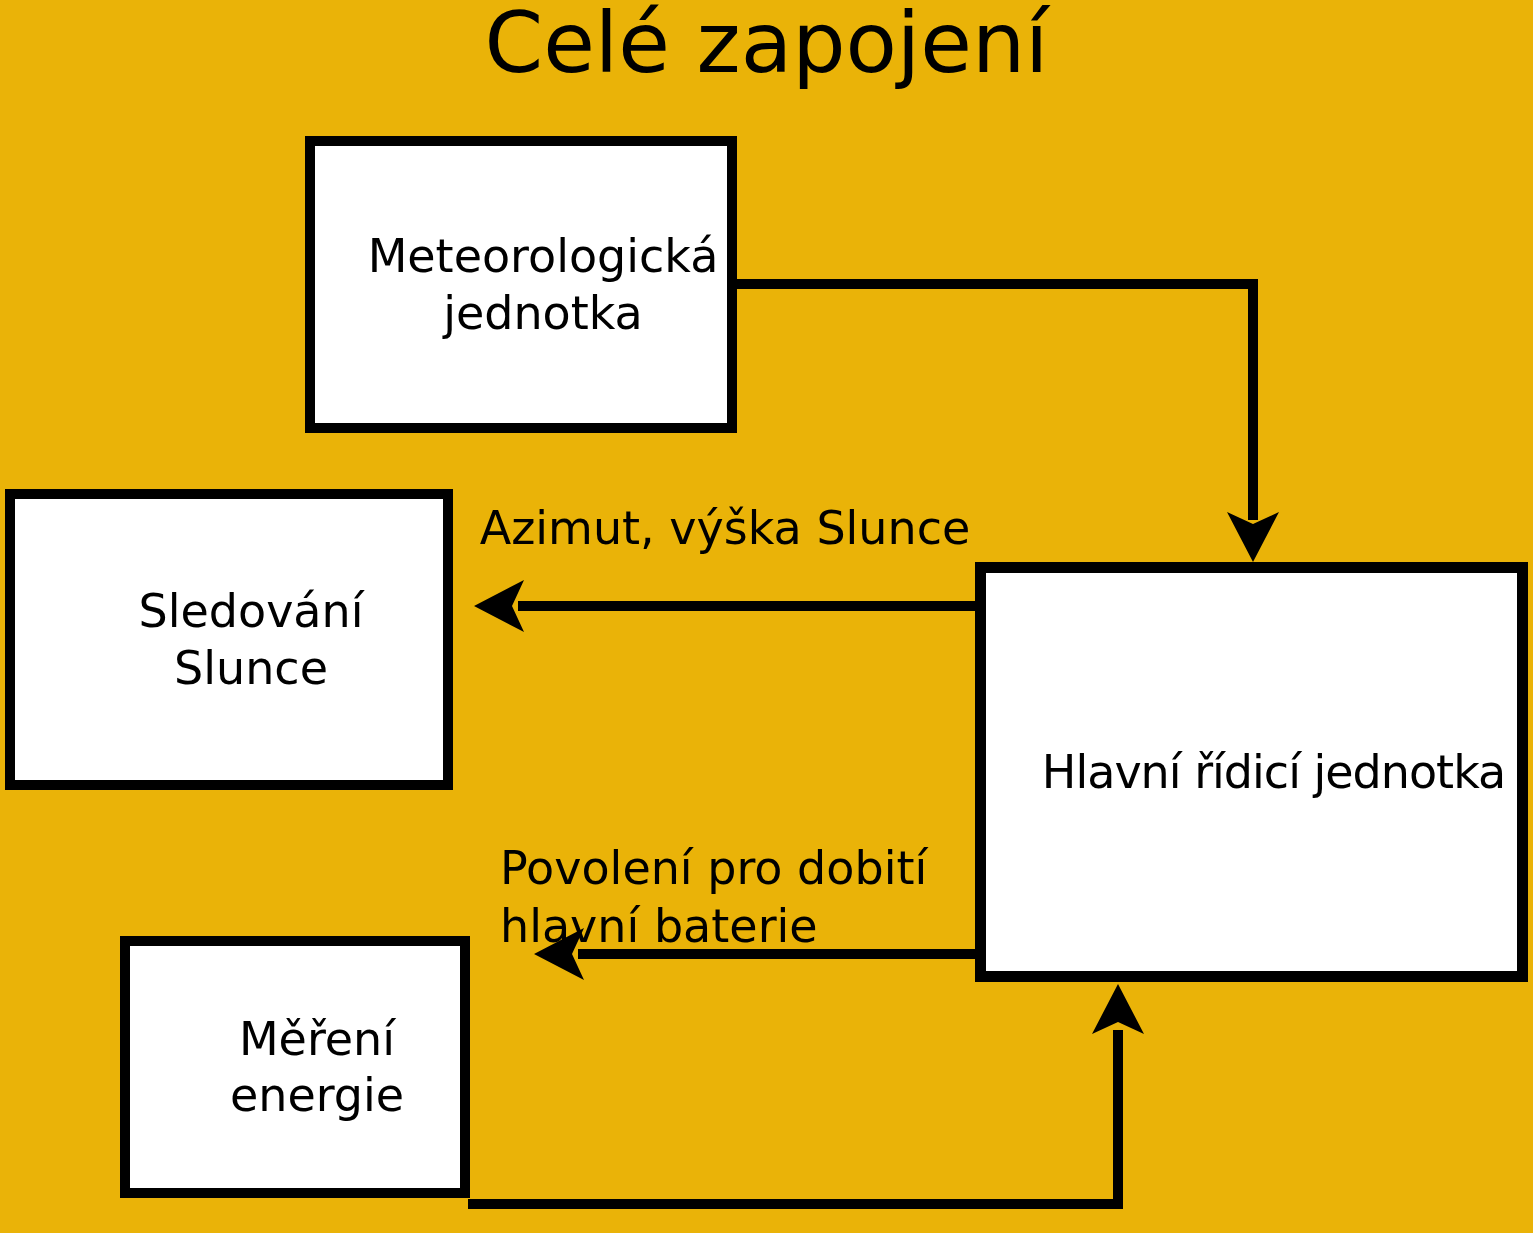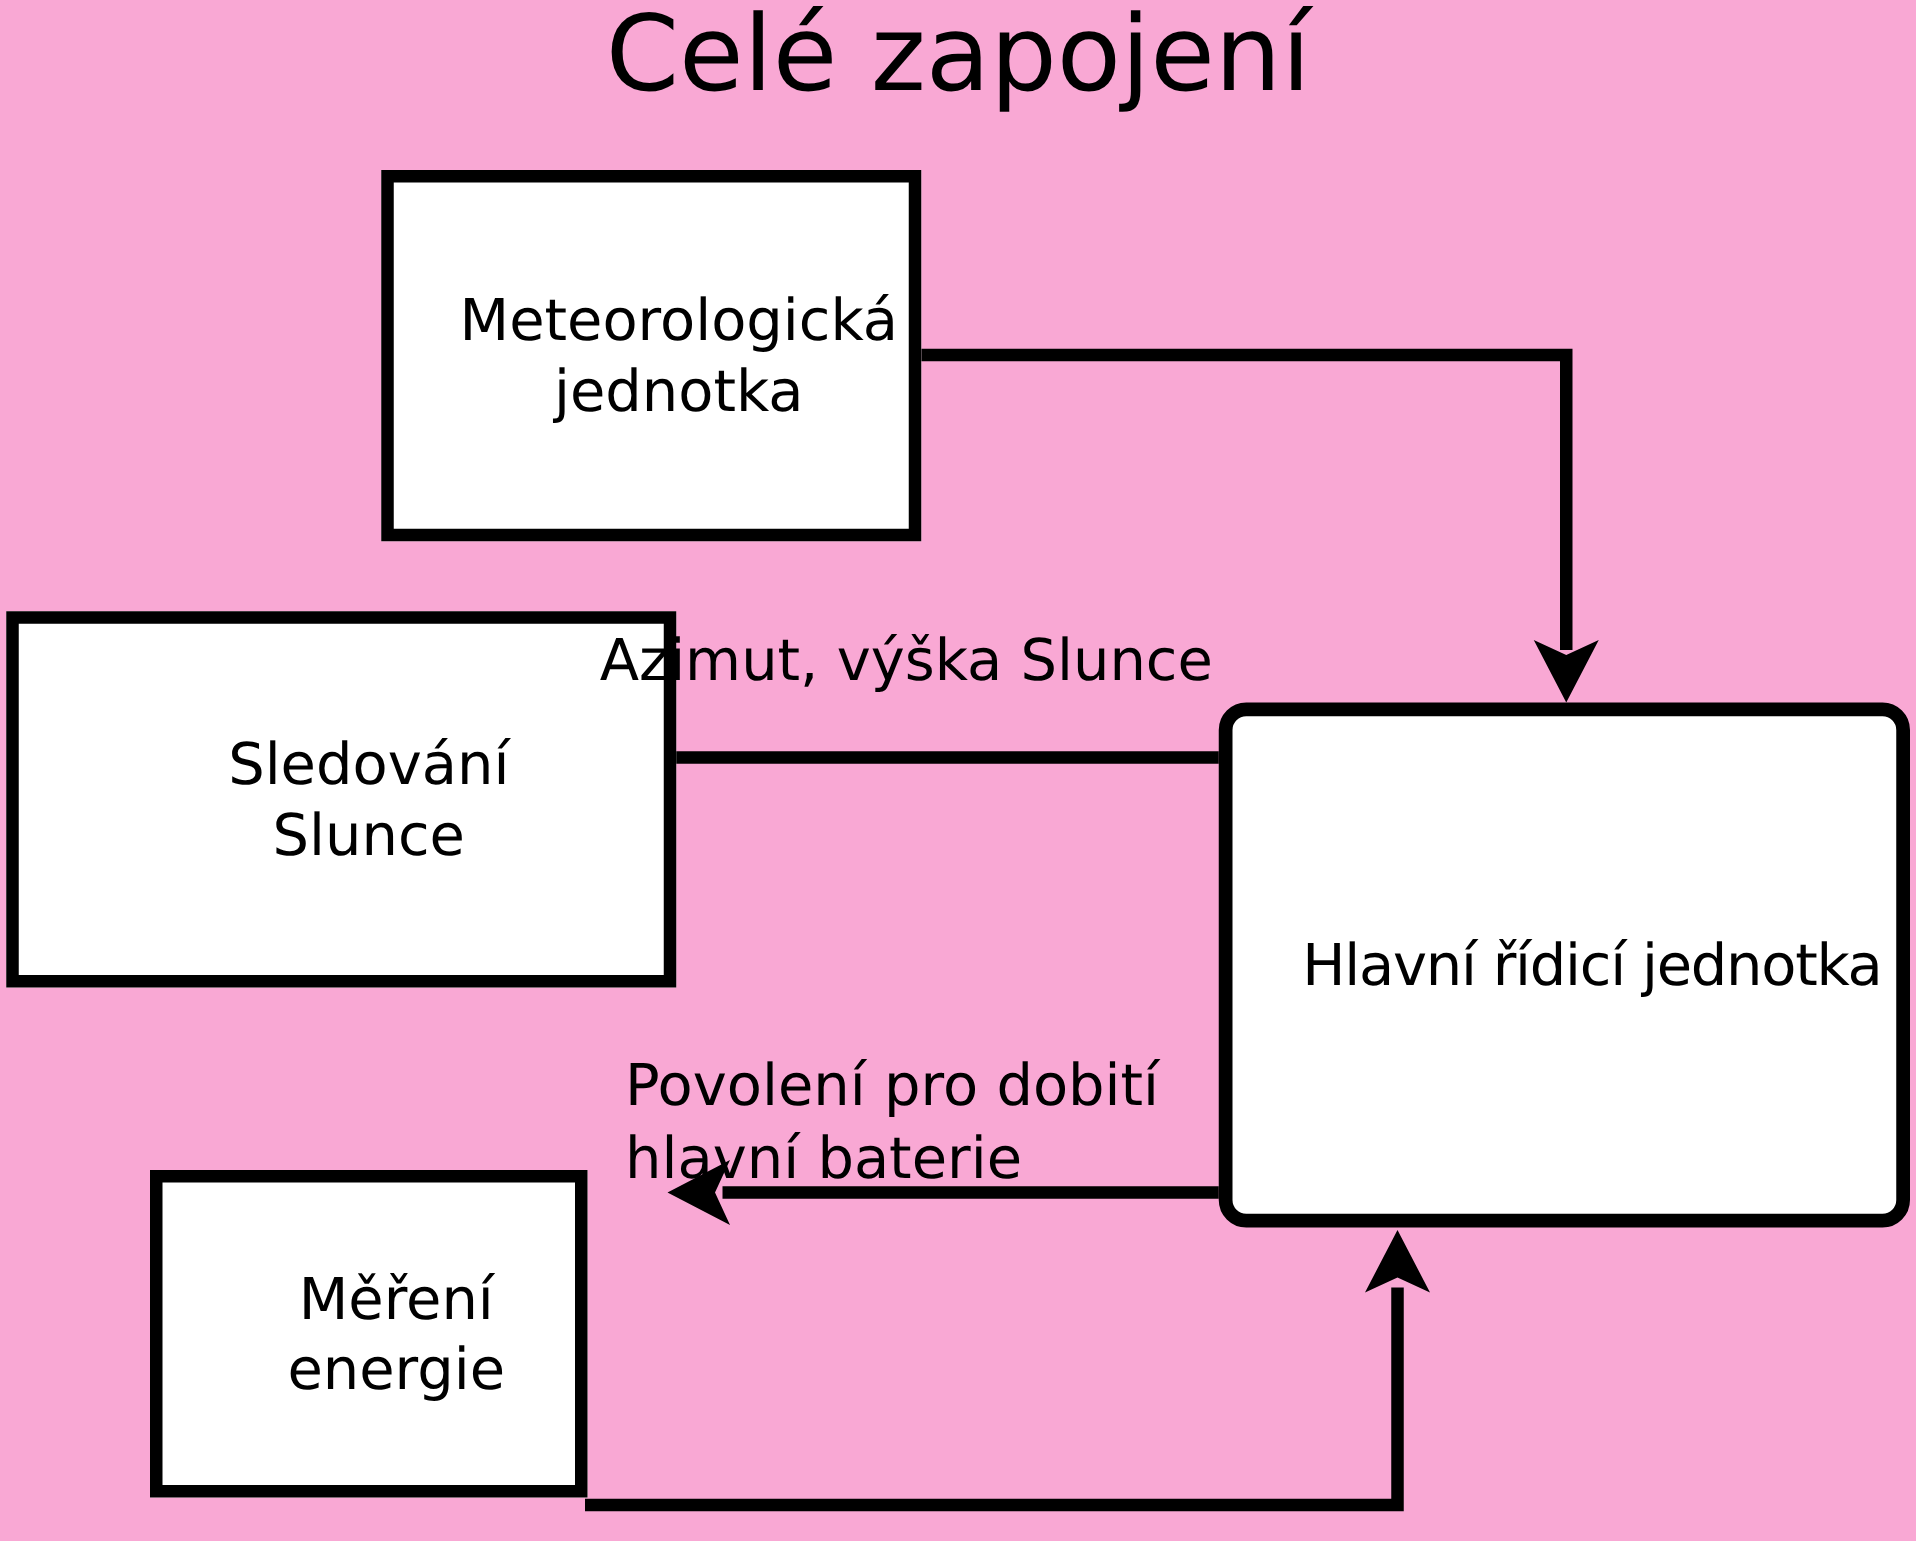--- a/index.html
+++ b/index.html
@@ -4,21 +4,21 @@
 <style>
   html, body {
     margin: 0;
     padding: 0;
     background: #ffffff;
   }
   .canvas {
     position: relative;
     width: 1533px;
     height: 1233px;
-    background: #f9a8d4;
+    background: #eab308;
     font-family: "DejaVu Sans", "Liberation Sans", sans-serif;
     color: #000000;
     overflow: hidden;
   }
   .diagram-title {
     position: absolute;
     top: -6px;
     left: 0;
     width: 100%;
     text-align: center;
@@ -42,24 +42,24 @@
     display: flex;
     align-items: center;
     justify-content: center;
     text-align: center;
     font-size: 46px;
     line-height: 1.22;
     white-space: pre-line;
     padding-left: 44px;
   }
   .node-meteo    { left: 305px; top: 136px;  width: 432px; height: 297px; }
-  .node-sledovani{ left: 5px;   top: 489px;  width: 536px; height: 301px; }
+  .node-sledovani{ left: 5px;   top: 489px;  width: 448px; height: 301px; }
   .node-mereni   { left: 120px; top: 936px;  width: 350px; height: 262px; }
   .node-hlavni   { left: 975px; top: 562px;  width: 553px; height: 420px;
-                   border-width: 11px; letter-spacing: -1px; border-radius: 22px; }
+                   border-width: 11px; letter-spacing: -1px; }
   .edge-label {
     position: absolute;
     font-size: 46px;
     line-height: 1.25;
     white-space: pre-line;
   }
   .lbl-namerene  { left: 695px; top: 214px;  width: 600px; text-align: center; white-space: nowrap; }
   .lbl-azimut    { left: 425px; top: 500px;  width: 600px; text-align: center; white-space: nowrap; }
   .lbl-povoleni  { left: 500px; top: 840px;  width: 540px; text-align: left; }
   .lbl-namerena  { left: 494px; top: 1136px; width: 620px; text-align: center; white-space: nowrap; }

